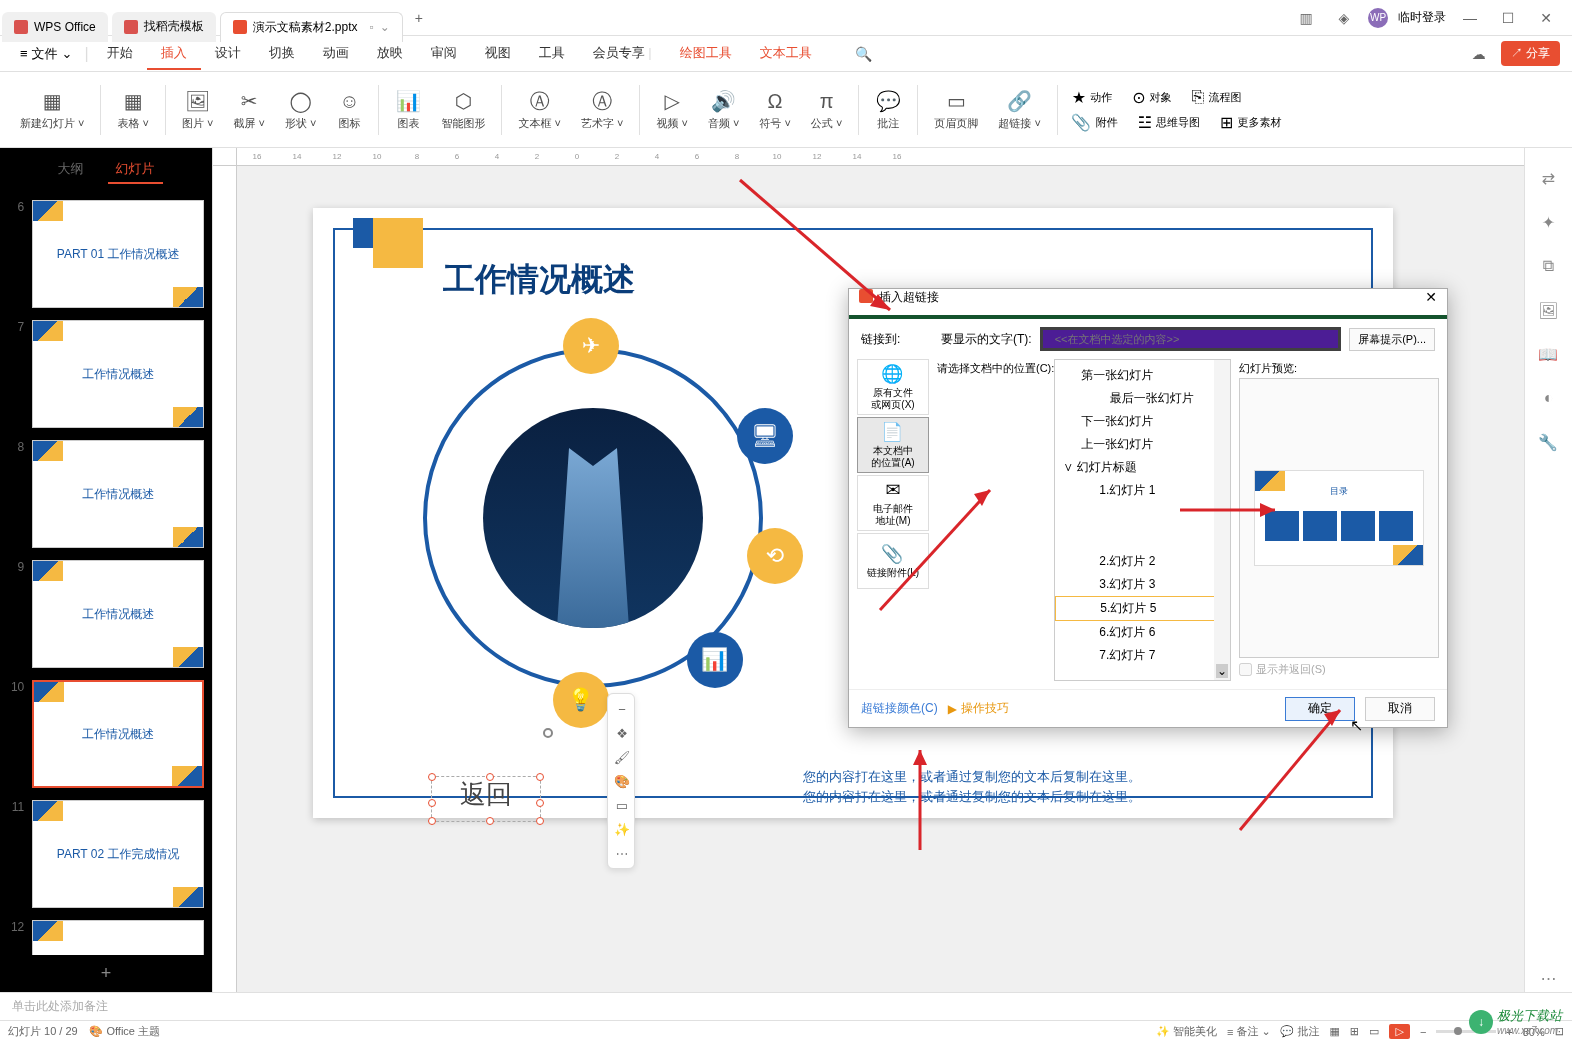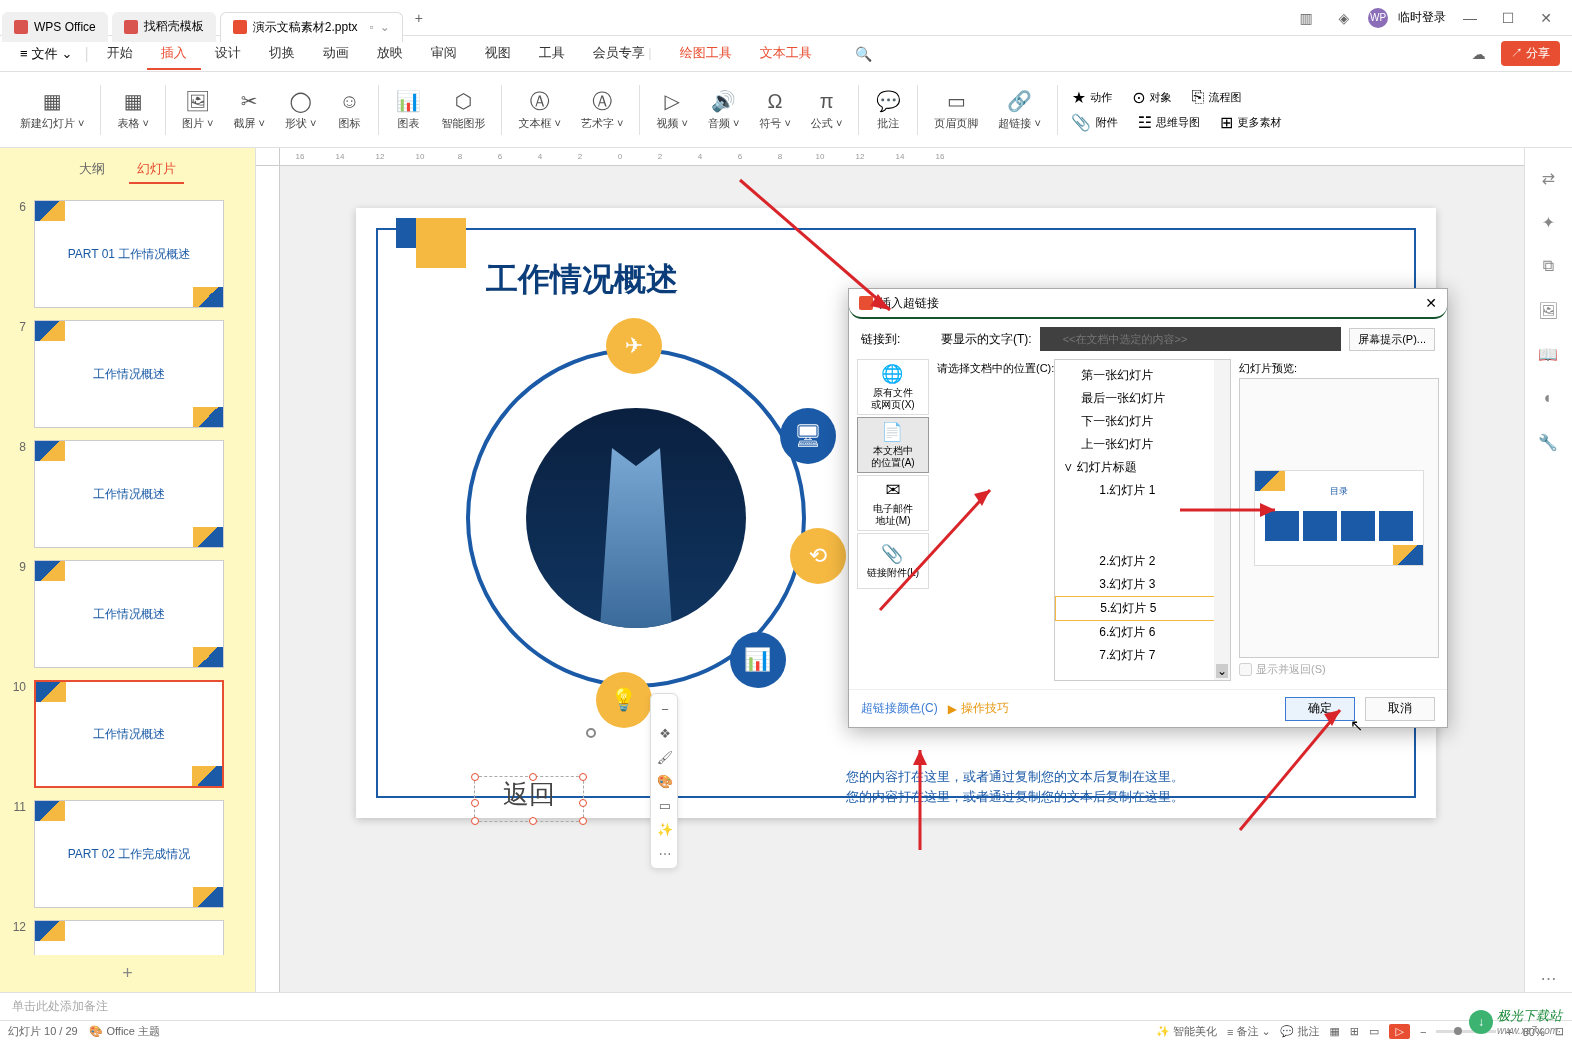--- a/index.html
+++ b/index.html
@@ -26,21 +26,21 @@
 .share-btn { background: #e84e31; color: #fff; padding: 4px 10px; border-radius: 4px; font-size: 12px; }
 
 .ribbon { height: 76px; background: #fff; display: flex; align-items: center; padding: 0 12px; gap: 4px; border-bottom: 1px solid #e0e0e0; }
 .ribbon-btn { display: flex; flex-direction: column; align-items: center; gap: 2px; padding: 4px 8px; font-size: 11px; color: #444; cursor: pointer; }
 .ribbon-icon { width: 26px; height: 26px; display: flex; align-items: center; justify-content: center; font-size: 20px; color: #555; }
 .ribbon-sep { width: 1px; height: 50px; background: #e0e0e0; margin: 0 4px; }
 .ribbon-small-item { display: flex; align-items: center; gap: 4px; padding: 2px 6px; }
 
 .workspace { display: flex; height: calc(100% - 36px - 36px - 76px - 28px - 22px); }
 
-.slide-panel { width: 256px; background: #fef9c3; border-right: 1px solid #e0e0e0; display: flex; flex-direction: column; }
+.slide-panel { width: 213px; background: #000000; border-right: 1px solid #e0e0e0; display: flex; flex-direction: column; }
 .panel-tabs { display: flex; justify-content: center; gap: 16px; padding: 8px; font-size: 13px; }
 .panel-tab { padding: 4px 8px; color: #666; cursor: pointer; }
 .panel-tab.active { color: #e84e31; border-bottom: 2px solid #e84e31; }
 .thumbs { flex: 1; overflow-y: auto; padding: 8px; }
 .thumb-row { display: flex; gap: 8px; margin-bottom: 12px; }
 .thumb-num { width: 18px; font-size: 12px; color: #666; text-align: right; }
 .thumb { width: 190px; height: 108px; border: 1px solid #ccc; background: #fff; position: relative; overflow: hidden; }
 .thumb.active { border: 2px solid #e84e31; }
 .thumb-accent-tl { position: absolute; top: 0; left: 0; width: 30px; height: 20px; background: linear-gradient(135deg, #1b5aa6 50%, #f5b942 50%); }
 .thumb-accent-br { position: absolute; bottom: 0; right: 0; width: 30px; height: 20px; background: linear-gradient(315deg, #1b5aa6 50%, #f5b942 50%); }
@@ -75,25 +75,25 @@
 .rside-btn { width: 28px; height: 28px; display: flex; align-items: center; justify-content: center; color: #888; font-size: 16px; }
 
 .notes-bar { height: 28px; background: #fff; border-top: 1px solid #e0e0e0; display: flex; align-items: center; padding: 0 12px; font-size: 12px; color: #aaa; }
 
 .statusbar { height: 22px; background: #fff; border-top: 1px solid #e0e0e0; display: flex; align-items: center; padding: 0 8px; font-size: 11px; color: #666; gap: 12px; }
 .statusbar-right { margin-left: auto; display: flex; align-items: center; gap: 10px; }
 .status-icon { display: flex; align-items: center; gap: 3px; }
 
 
 .dialog { position: absolute; top: 288px; left: 848px; width: 600px; height: 440px; background: #fff; border: 1px solid #aaa; box-shadow: 0 4px 20px rgba(0,0,0,.3); display: flex; flex-direction: column; }
-.dialog-title { height: 30px; display: flex; align-items: center; padding: 0 10px; gap: 6px; font-size: 12px; border-bottom: 2px solid #14532d; border-radius: 13px; }
+.dialog-title { height: 30px; display: flex; padding: 0 10px; gap: 6px; font-size: 12px; border-bottom: 4px solid #14532d; }
 .dialog-close { margin-left: auto; font-size: 14px; cursor: pointer; }
 .dialog-body { flex: 1; display: flex; flex-direction: column; }
 .dialog-row1 { display: flex; align-items: center; padding: 8px 12px; gap: 8px; font-size: 12px; }
-.dialog-input { flex: 1; height: 24px; border: 1px solid #404040; padding: 0 22px; font-size: 11px; color: #aaa; background: #404040; }
+.dialog-input { flex: 1; height: 24px; border: 3px solid #404040; padding: 0 12px; font-size: 11px; color: #aaa; background: #4c1d95; }
 .dialog-btn-sm { padding: 3px 8px; border: 1px solid #ccc; font-size: 11px; background: #fafafa; }
 .dialog-main { flex: 1; display: flex; padding: 0 8px 8px; gap: 8px; }
 .linkto-col { width: 72px; display: flex; flex-direction: column; gap: 2px; }
 .linkto-item { height: 56px; border: 1px solid #ddd; display: flex; flex-direction: column; align-items: center; justify-content: center; font-size: 10px; text-align: center; gap: 2px; cursor: pointer; }
 .linkto-item.active { background: #e8e8e8; border-color: #999; }
 .linkto-icon { font-size: 18px; }
 .doc-col { flex: 1; display: flex; flex-direction: row; }
 .doc-label { font-size: 11px; padding: 2px 0; }
 .doc-tree { flex: 1; border: 1px solid #ccc; overflow-y: auto; font-size: 12px; padding: 4px 0; position: relative; }
 .tree-item { padding: 3px 8px 3px 20px; cursor: pointer; }
@@ -500,21 +500,21 @@
           </div>
           <div class="linkto-item">
             <div class="linkto-icon">📎</div>
             <div style="white-space:pre-line;line-height:1.2;">链接附件(L)</div>
           </div>
         </div>
       <div class="doc-col">
         <div class="doc-label">请选择文档中的位置(C):</div>
         <div class="doc-tree" id="doc-tree">
           <div class="tree-item" style="padding-left: 26px;">第一张幻灯片</div>
-            <div class="tree-item" style="padding-left: 26px;">最后一张幻灯片</div>
+            <div class="tree-item" style="padding-left: 26px; text-align: center;">最后一张幻灯片</div>
             <div class="tree-item" style="padding-left: 26px;">下一张幻灯片</div>
             <div class="tree-item" style="padding-left: 26px;">上一张幻灯片</div>
             <div class="tree-item group" style="padding-left: 8px;">∨ 幻灯片标题</div>
             <div class="tree-item" style="padding-left: 44px;">1.幻灯片 1</div>
             <div class="tree-item" style="padding-left: 44px; margin-top: 48px;">2.幻灯片 2</div>
             <div class="tree-item" style="padding-left: 44px;">3.幻灯片 3</div>
             <div class="tree-item selected" style="padding-left: 44px;">5.幻灯片 5</div>
             <div class="tree-item" style="padding-left: 44px;">6.幻灯片 6</div>
             <div class="tree-item" style="padding-left: 44px;">7.幻灯片 7</div>
             <div class="tree-scroll">

